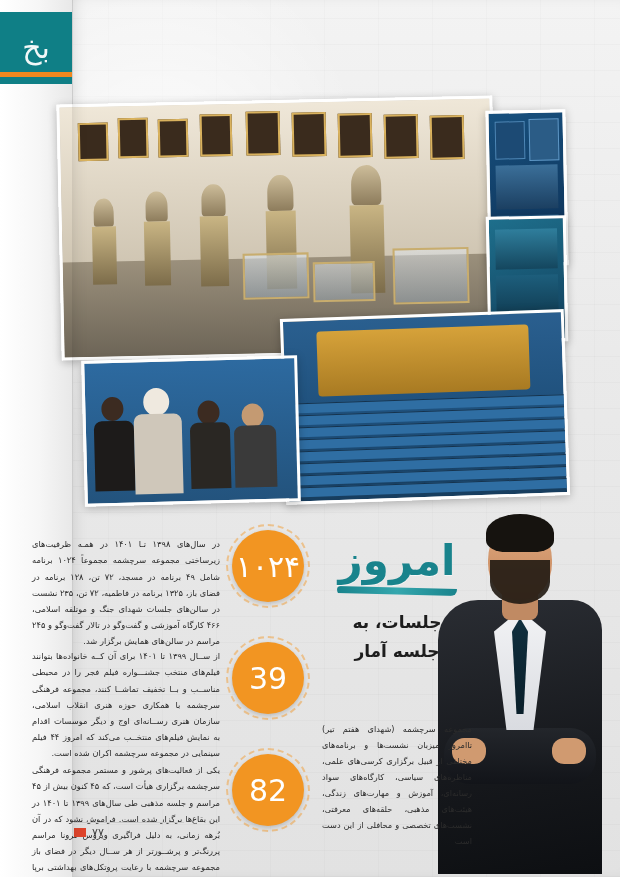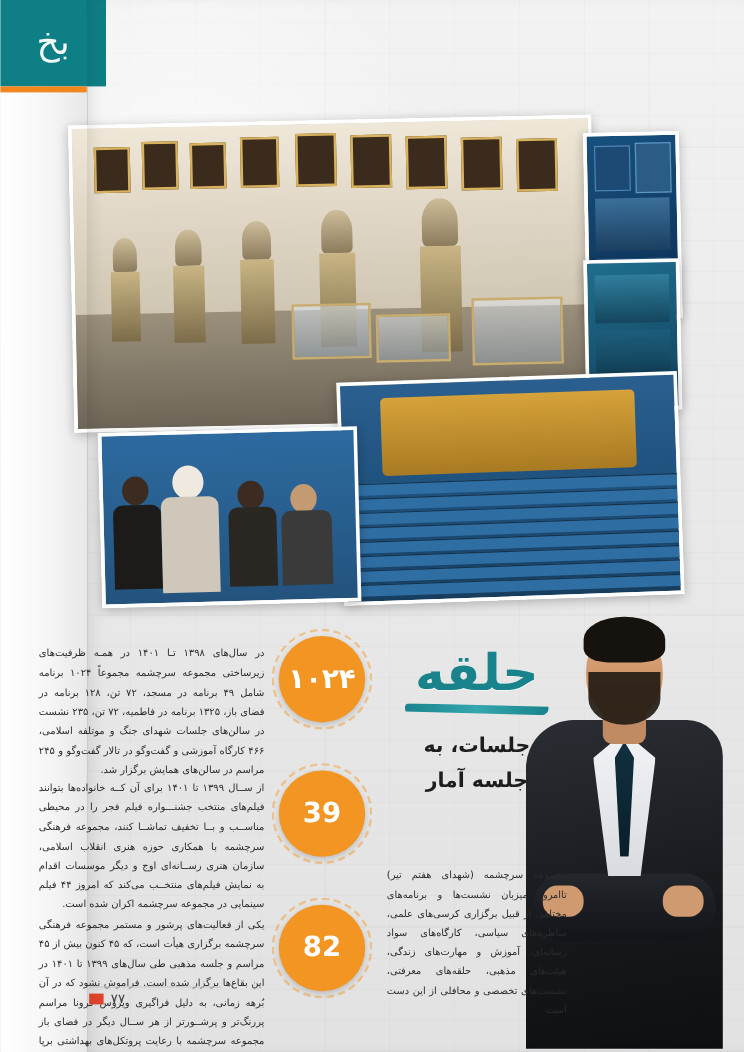--- a/index.html
+++ b/index.html
@@ -29,21 +29,21 @@
     position:absolute;left:-10%;top:-8%;width:70%;height:60%;
     background:radial-gradient(ellipse at center, rgba(255,255,255,.85), rgba(255,255,255,0) 70%);
   }
   
   .spine{
     position:absolute;left:0;top:0;width:72px;height:877px;
     background:linear-gradient(90deg,#ffffff 0%, #f6f6f6 55%, #e8e8e8 100%);
     border-right:1px solid #dcdcdc;
   }
   .spine-teal{
-    position:absolute;left:0;top:0;width:88px;height:72px;
+    position:absolute;left:0;top:12px;width:72px;height:72px;
     background:#0f7f86;
   }
   .spine-teal .logo{
     position:absolute;left:50%;top:50%;transform:translate(-50%,-50%);
     color:#ffffff;font-size:30px;line-height:1;opacity:.95;
   }
   .spine-orange{
     position:absolute;left:0;top:72px;width:72px;height:5px;
     background:#f0881f;
   }
@@ -122,21 +122,21 @@
   }
   
   .stats{position:absolute;right:306px;top:30px;width:92px;}
   .stat{
     position:relative;width:72px;height:72px;margin:0 auto 40px;
   }
   .badge{
     width:72px;height:72px;border-radius:50%;
     background:#f29522;
     display:flex;align-items:center;justify-content:center;
-    color:#ffffff;font-size:23px;font-weight:bold;
+    color:#ffffff;font-size:30px;font-weight:normal;
     box-shadow:0 2px 5px rgba(0,0,0,.18);
     position:relative;
   }
   .badge::before{
     content:"";position:absolute;left:-6px;top:-6px;right:-6px;bottom:-6px;
     border-radius:50%;border:2px dashed rgba(242,149,34,.45);
   }
   
   .paras{position:absolute;right:400px;top:28px;width:188px;direction:rtl;}
   .para{
@@ -297,21 +297,21 @@
       <div class="hand" style="left:122px;"></div>
       <div class="shirt"></div>
       <div class="tie"></div>
       <div class="neck"></div>
       <div class="face"></div>
       <div class="beard"></div>
       <div class="hair"></div>
     </div>
 
     <div class="headline-wrap">
-      <div class="brand-script">حلقه</div>
+      <div class="brand-script">امروز</div>
       <div class="brand-underline"></div>
       <div class="headline">
         <div>جلسات، به</div>
         <div>جلسه آمار</div>
       </div>
     </div>
 
     <div class="leftnote">مجموعه سرچشمه (شهدای هفتم تیر) تاامروز میزبان نشست‌ها و برنامه‌های مختلفی از قبیل برگزاری کرسی‌های علمی، مناظره‌های سیاسی، کارگاه‌های سواد رسانه‌ای، آموزش و مهارت‌های زندگی، هیئت‌های مذهبی، حلقه‌های معرفتی، نشست‌های تخصصی و محافلی از این دست است</div>
 
     <div class="stats">

